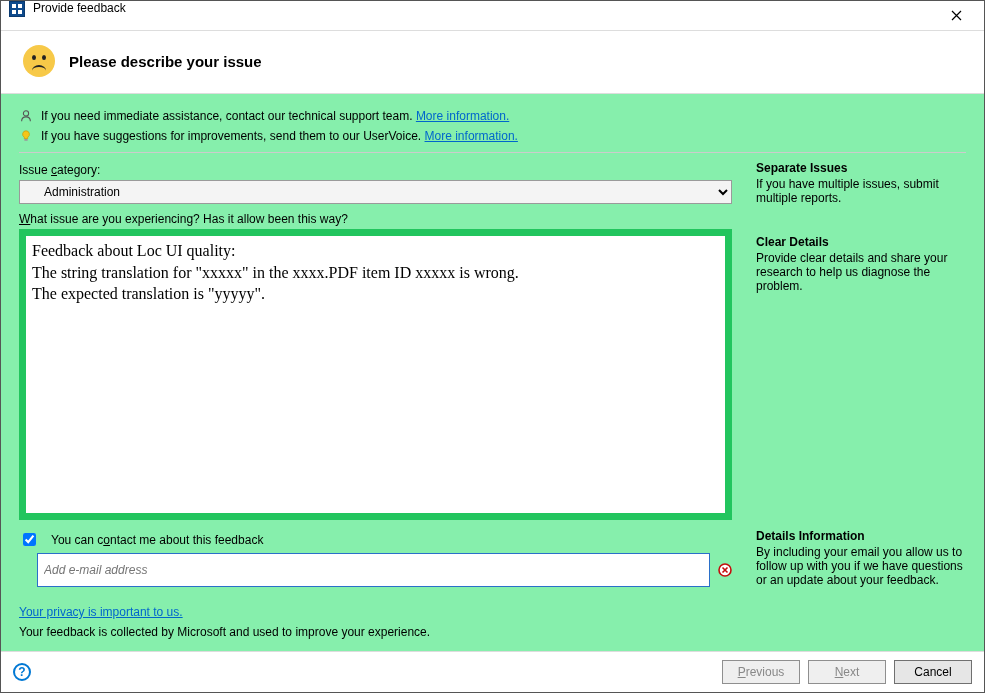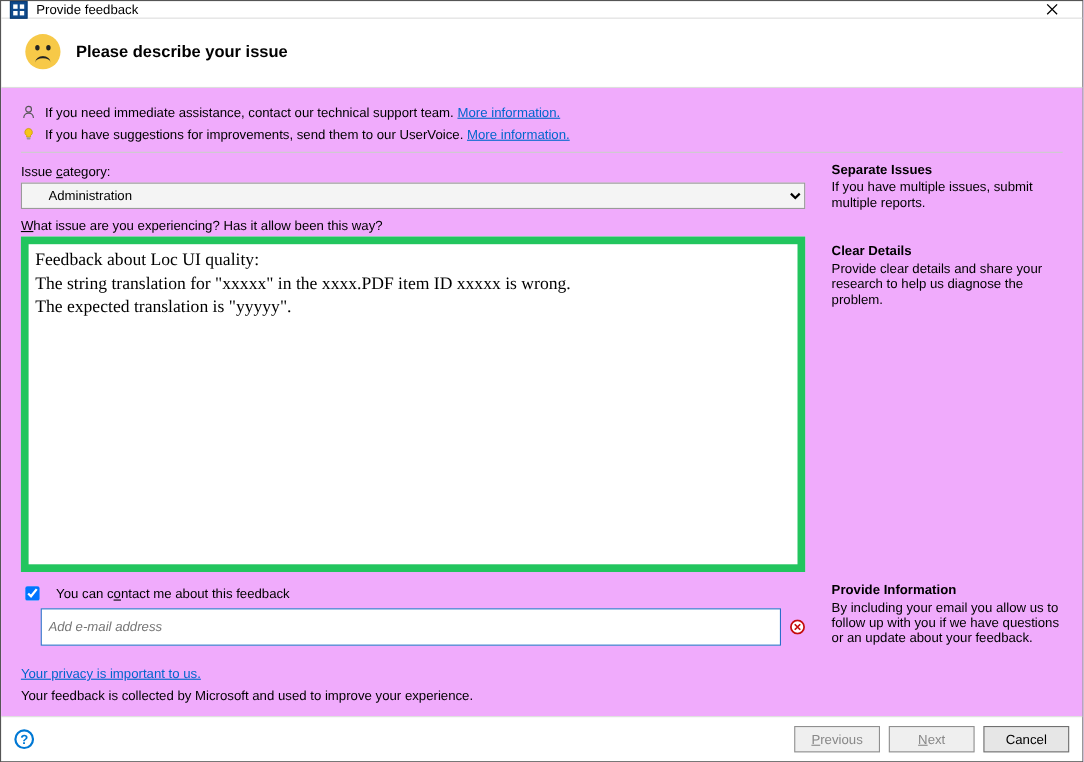--- a/index.html
+++ b/index.html
@@ -1,34 +1,34 @@
 <!DOCTYPE html>
 <html><head>
   <meta charset="utf-8">
   <style>
     * { box-sizing: border-box; }
     html, body { margin: 0; padding: 0; font-family: "Segoe UI", Tahoma, sans-serif; font-size: 12px; color: #000; background: #fff; }
     .window { width: 985px; height: 693px; border: 1px solid #555; display: flex; flex-direction: column; background: #fff; }
-    .titlebar { height: 16px; display: flex; align-items: center; padding: 0 8px; border-bottom: 1px solid #ddd; }
+    .titlebar { height: 30px; display: flex; padding: 0 8px; border-bottom: 1px solid #ddd; }
     .titlebar .app-icon { width: 16px; height: 16px; background: #0e4a8c; border:1px solid #0a3a70; display:flex; align-items:center; justify-content:center; margin-right: 8px; }
     .titlebar .app-icon svg { width: 12px; height: 12px; }
     .titlebar .title { flex: 0 0 auto; font-size: 12px; }
     .titlebar .spacer { flex: 1; }
     .titlebar .close { width: 40px; height: 28px; display:flex; align-items:center; justify-content:center; cursor:pointer; }
 
     .header { padding: 14px 22px 16px 22px; display:flex; align-items:center; gap: 14px; border-bottom: 1px solid #ddd; }
     .header .emoji { width: 32px; height: 32px; border-radius: 50%; background: #f7c948; position: relative; }
     .header .emoji::before,
     .header .emoji::after { content:""; position:absolute; background:#222; border-radius:50%; width:4px; height:5px; top:10px; }
     .header .emoji::before { left:9px; }
     .header .emoji::after { right:9px; }
     .header .emoji .mouth { position:absolute; width:14px; height:8px; border:2px solid #222; border-bottom:none; border-left:none; border-right:none; border-radius: 10px 10px 0 0 / 8px 8px 0 0; left:9px; top:20px; border-top-width:2px; }
     .header h1 { font-size: 15px; font-weight: 600; margin:0; }
 
-    .body { flex:1; background:#f0abfc; padding: 12px 18px 8px 18px; display:flex; flex-direction:column; overflow:hidden; }
+    .body { flex:1; background:#86efac; padding: 12px 18px 8px 18px; display:flex; flex-direction:column; overflow:hidden; }
     .info-row { display:flex; align-items:center; gap:8px; padding: 3px 0; font-size:12px; }
     .info-sep { border-bottom: 1px solid #ccc; margin-top: 6px; margin-bottom: 8px; }
     a.link { color:#0066cc; text-decoration: underline; cursor:pointer; }
 
     .content-row { display:flex; gap: 24px; flex:1; min-height:0; }
     .left-col { flex:1; display:flex; flex-direction:column; min-width:0; }
     .right-col { width: 210px; font-size: 12px; display:flex; flex-direction:column; }
 
     .field-label { font-size:12px; margin: 2px 0 3px 0; }
     .underline-key { text-decoration: underline; }
@@ -135,21 +135,21 @@
         </div>
       </div>
 
       <div class="right-col">
         <h3>Separate Issues</h3>
         <p>If you have multiple issues, submit multiple reports.</p>
         <div style="height:30px;"></div>
         <h3>Clear Details</h3>
         <p>Provide clear details and share your research to help us diagnose the problem.</p>
         <div class="flexspacer"></div>
-        <h3>Provide Information</h3>
+        <h3>Details Information</h3>
         <p>By including your email you allow us to follow up with you if we have questions or an update about your feedback.</p>
       </div>
     </div>
 
     <div class="privacy-block">
       <a class="link">Your privacy is important to us.</a>
       <div style="height:6px;"></div>
       <div>Your feedback is collected by Microsoft and used to improve your experience.</div>
     </div>
 

